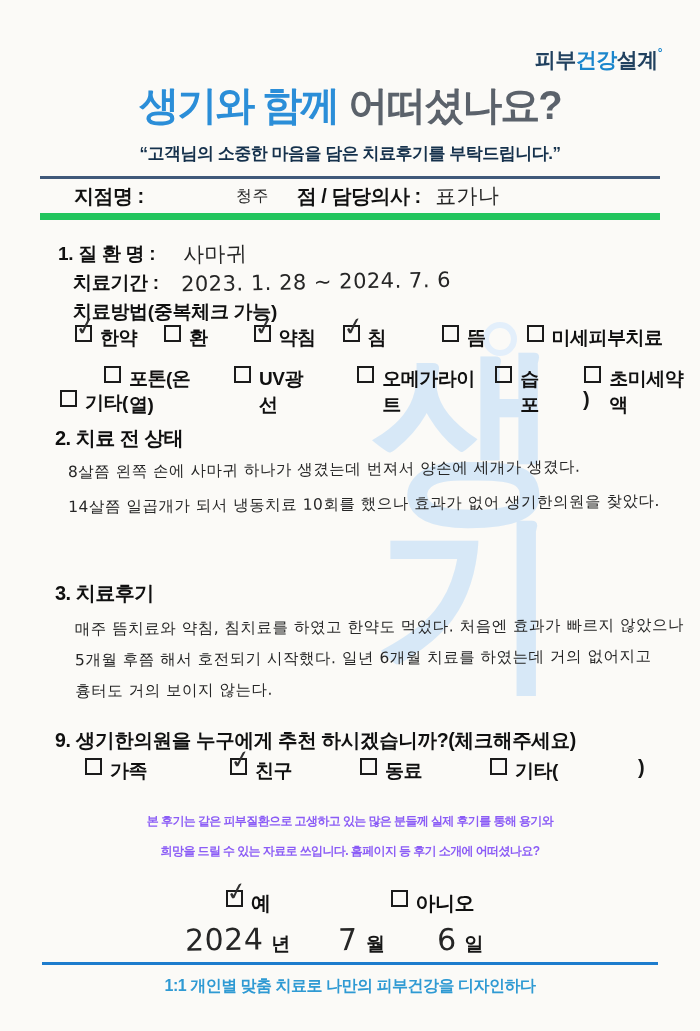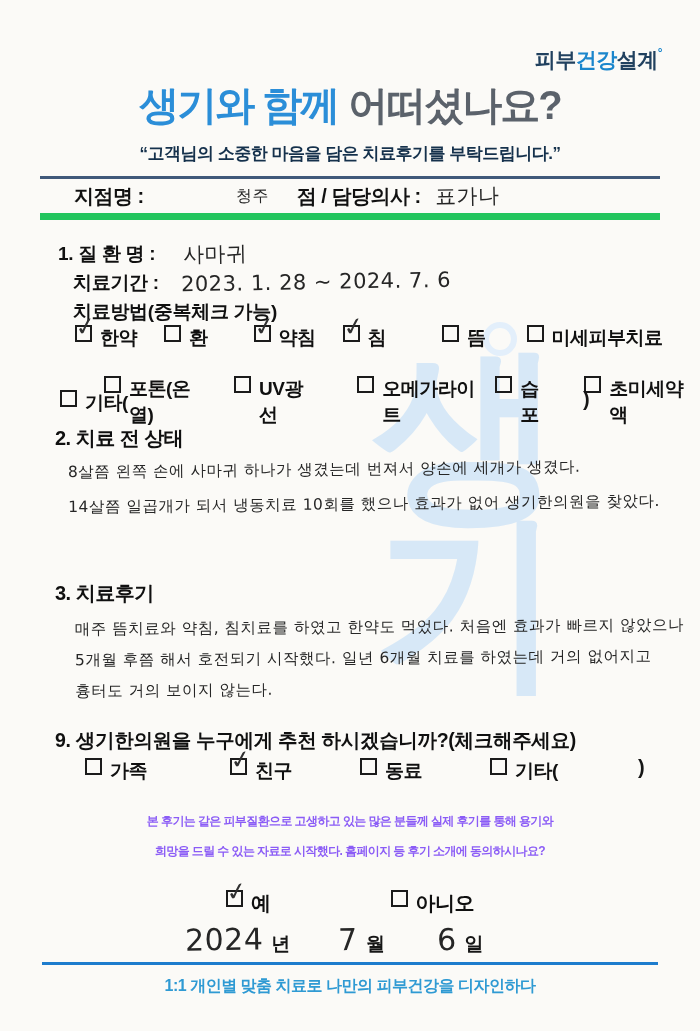--- a/index.html
+++ b/index.html
@@ -50,21 +50,21 @@
     content:"✓";position:absolute;left:-2px;top:-15px;font-size:25px;color:#303030;
     transform:rotate(-10deg);font-family:"DejaVu Sans",sans-serif;font-weight:400;
   }
   .row{display:flex;align-items:center;}
   .row1{position:absolute;left:75px;top:325px;}
   .row1 .opt:nth-child(1){margin-right:27px;}
   .row1 .opt:nth-child(2){margin-right:46px;}
   .row1 .opt:nth-child(3){margin-right:27px;}
   .row1 .opt:nth-child(4){margin-right:56px;}
   .row1 .opt:nth-child(5){margin-right:41px;}
-  .row2{position:absolute;left:60px;top:376px;padding-left:44px;}
+  .row2{position:absolute;left:60px;top:366px;padding-left:44px;}
   .row2 .opt:nth-child(1){margin-right:21px;}
   .row2 .opt:nth-child(2){margin-right:16px;}
   .row2 .opt:nth-child(3){margin-right:4px;margin-left:21px;}
   .row2 .opt:nth-child(4){margin-right:28px;}
   .row3{position:absolute;left:60px;top:390px;}
   .paren-close{position:absolute;left:583px;top:388px;font-size:20px;font-weight:700;}
   .sec4-row{position:absolute;left:85px;top:758px;}
   .sec4-row .opt:nth-child(1){margin-right:83px;}
   .sec4-row .opt:nth-child(2){margin-right:68px;}
   .sec4-row .opt:nth-child(3){margin-right:68px;}
@@ -205,21 +205,21 @@
         </span>
       <span class="opt">
           <span class="cb"></span>
           <span>기타(</span>
         </span>
     </div>
     <div class="sec4-paren">)</div>
 
     <div class="consent">
       <div>본 후기는 같은 피부질환으로 고생하고 있는 많은 분들께 실제 후기를 통해 용기와</div>
-      <div>희망을 드릴 수 있는 자료로 시작했다. 홈페이지 등 후기 소개에 동의하시나요?</div>
+      <div>희망을 드릴 수 있는 자료로 쓰입니다. 홈페이지 등 후기 소개에 어떠셨나요?</div>
     </div>
     <div class="yesno">
       <span class="opt" style="font-size:20px;">
           <span class="cb checked"></span>
           <span>예</span>
         </span>
       <span class="opt" style="font-size:20px;">
           <span class="cb"></span>
           <span>아니오</span>
         </span>

